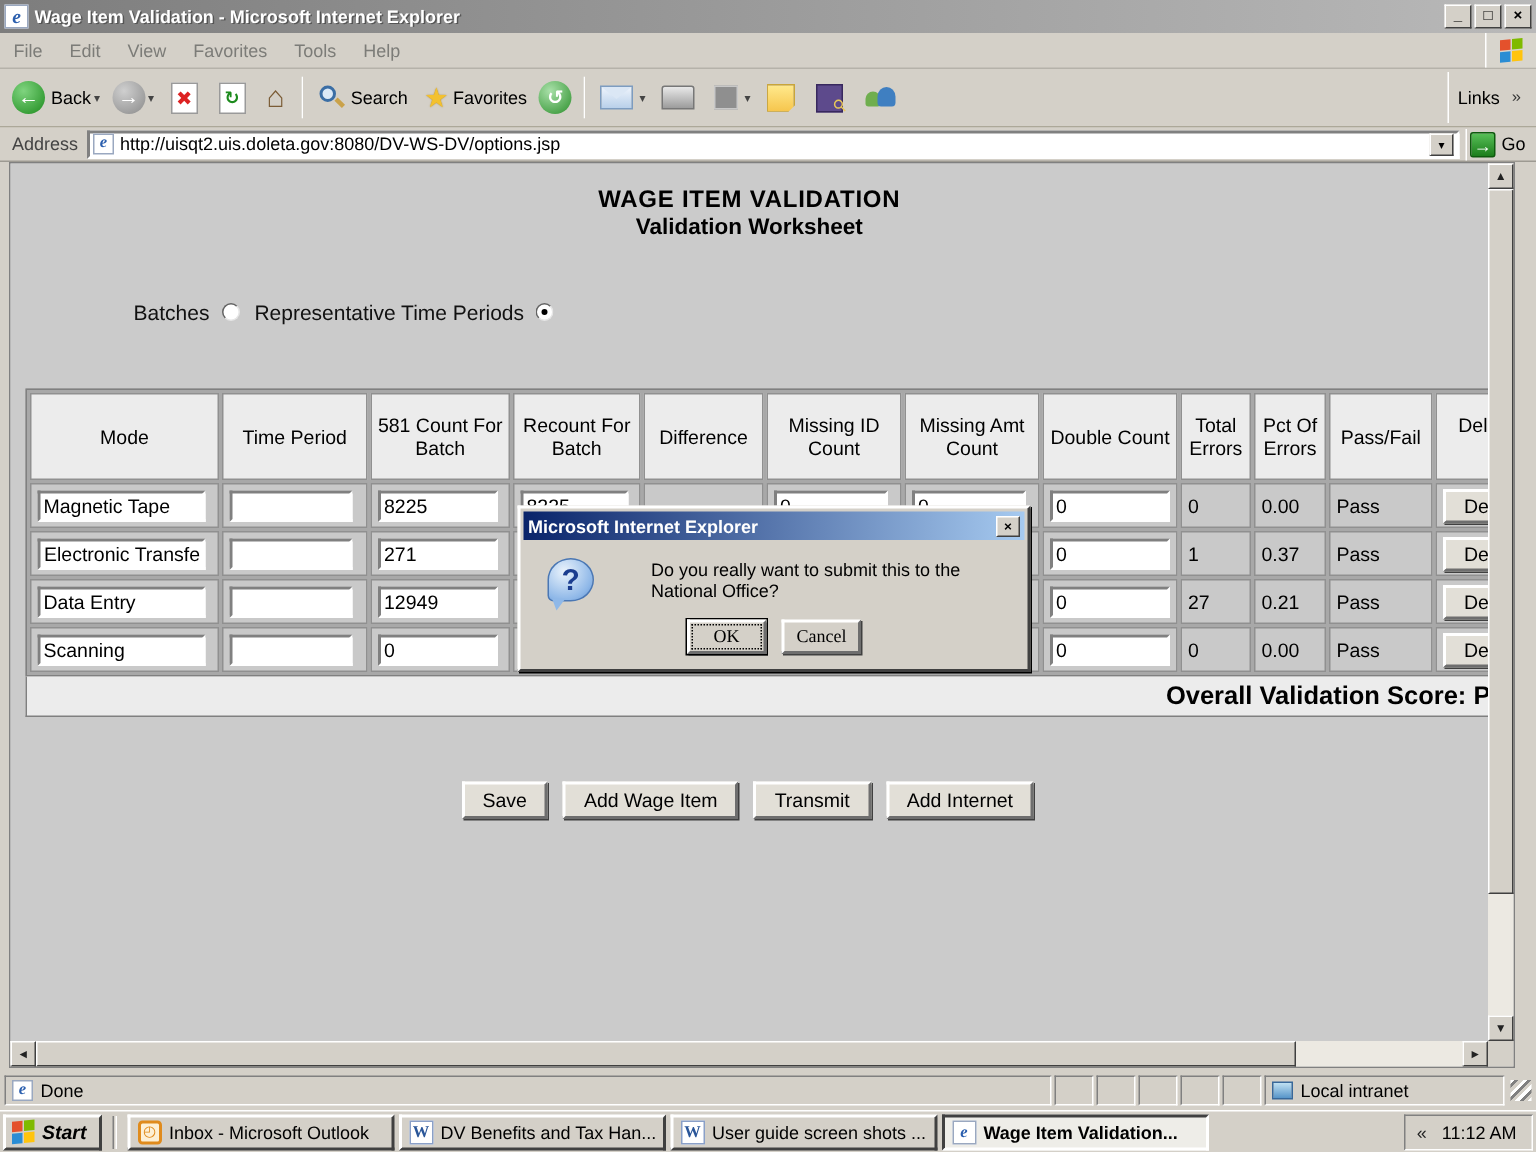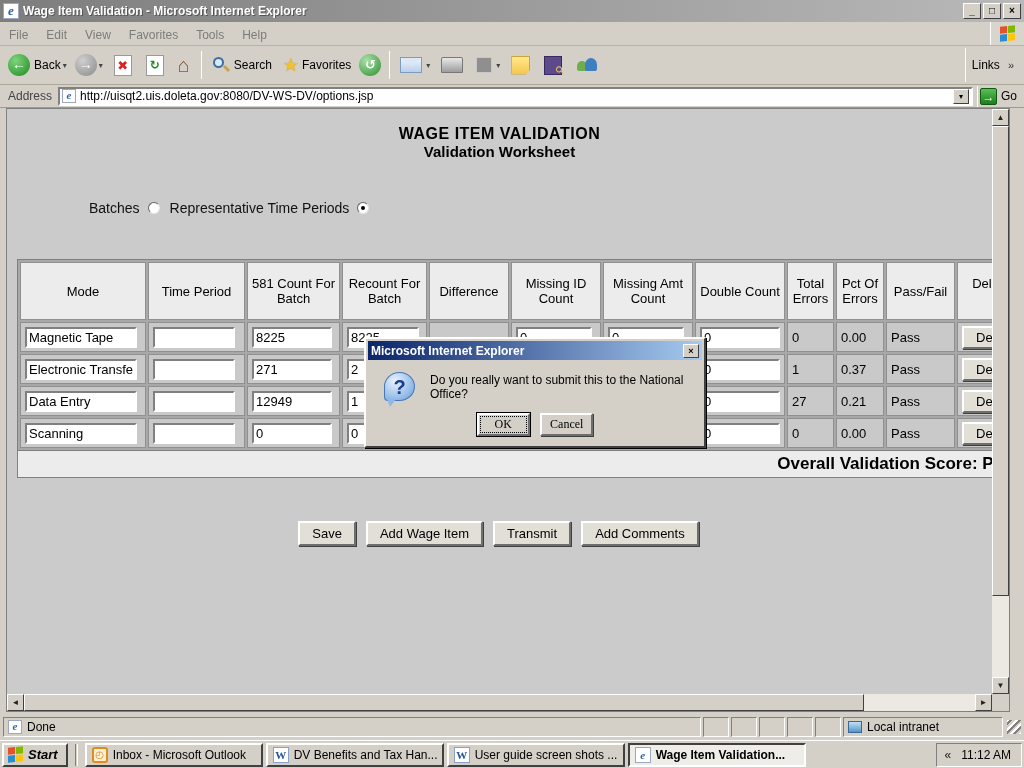--- a/index.html
+++ b/index.html
@@ -144,38 +144,38 @@
     text-align:center; line-height:15px; }
   .vscroll .up { top:0; } .vscroll .down { bottom:0; }
   .hscroll .left { left:0; } .hscroll .right { right:0; }
   .v-thumb { position:absolute; left:0; top:17px; width:17px; height:470px; background:#d4d0c8;
     border:1px solid; border-color:#fff #404040 #404040 #fff; }
   .h-thumb { position:absolute; top:0; left:17px; width:840px; height:17px; background:#d4d0c8;
     border:1px solid; border-color:#fff #404040 #404040 #fff; }
   .sb-corner { position:absolute; right:0; bottom:0; width:17px; height:17px; background:#d4d0c8; }
 
   
-  #dialog { position:absolute; left:364px; top:337px; width:342px; height:111px;
+  #dialog { position:absolute; left:345px; top:337px; width:342px; height:111px;
     background:#d4d0c8; border:2px solid; border-color:#fff #404040 #404040 #fff;
     box-shadow:1px 1px 0 #000; z-index:50; }
   #dialog .dlg-title { height:19px; margin:2px; background:linear-gradient(to right,#0a246a,#a6caf0);
     display:flex; align-items:center; padding:0 3px; }
   #dialog .dlg-title .txt { color:#fff; font-weight:bold; font-size:12px; flex:1; }
   #dialog .dlg-close { width:16px; height:14px; background:#d4d0c8; border:1px solid;
     border-color:#fff #404040 #404040 #fff; font-size:9px; line-height:12px;
     text-align:center; font-weight:bold; }
   .dlg-body { display:flex; align-items:center; padding:10px 12px 0 18px; }
   .help-balloon { width:31px; height:29px; border-radius:50% 50% 50% 4px;
     background:radial-gradient(circle at 35% 30%,#eaf3fc,#8fb8e8 70%,#5d8fd0);
     border:1px solid #4a77b4; color:#1b3d8f; font-size:20px; font-weight:bold;
     text-align:center; line-height:28px; position:relative; flex:0 0 auto; }
   .help-balloon:after { content:""; position:absolute; left:2px; bottom:-7px;
     border-left:3px solid transparent; border-right:6px solid transparent;
     border-top:8px solid #8fb8e8; }
-  .dlg-msg { font-size:12px; color:#000; margin-left:15px; }
+  .dlg-msg { font-size:12px; color:#000; margin-left:38px; }
   .dlg-btns { position:absolute; left:0; width:100%; bottom:10px; text-align:center; }
   .dlg-btn { width:53px; height:23px; background:#d4d0c8; font-size:12px; color:#000;
     border:2px solid; border-color:#fff #6e6e6e #6e6e6e #fff; box-shadow:1px 1px 0 #404040;
     margin:0 3px; font-family:Liberation Serif, serif; }
   .dlg-btn.focused { outline:1px dotted #000; outline-offset:-4px;
     box-shadow:0 0 0 1px #000, 1px 1px 0 #404040; }
 
   
   #statusbar { position:absolute; left:0; top:714px; width:1024px; height:26px;
     background:#d4d0c8; display:flex; align-items:center; padding:2px 3px; gap:2px; }
@@ -422,21 +422,21 @@
               <td class="num">0</td>
               <td class="num">0.00</td>
               <td class="">Pass</td>
               <td><button class="btn3d del-btn">Delete</button></td>
             </tr>
           </tbody>
       </table>
       <div class="score-row">Overall Validation Score: Pass</div>
     </div>
 
-    <div class="action-row" id="action-row"><button class="btn3d">Save</button><button class="btn3d">Add Wage Item</button><button class="btn3d">Transmit</button><button class="btn3d">Add Comments</button></div>
+    <div class="action-row" id="action-row"><button class="btn3d">Save</button><button class="btn3d">Add Wage Item</button><button class="btn3d">Transmit</button><button class="btn3d">Add Internet</button></div>
   </div>
 
   <div class="vscroll">
     <div class="sb-btn up">▲</div>
     <div class="v-thumb"></div>
     <div class="sb-btn down">▼</div>
   </div>
 
   <div class="hscroll">
     <div class="sb-btn left">◄</div>

